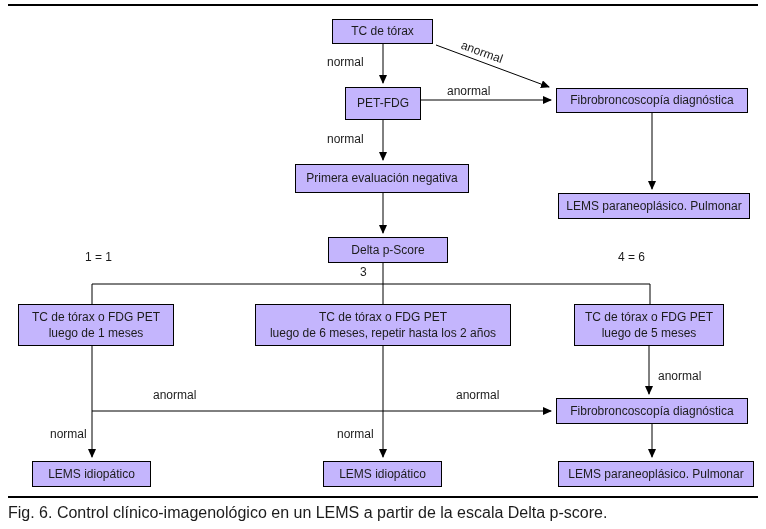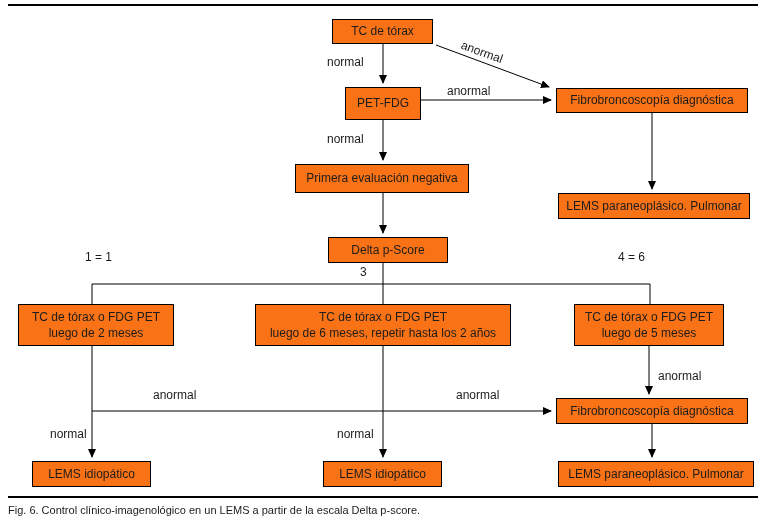--- a/index.html
+++ b/index.html
@@ -13,21 +13,21 @@
   }
   .rule{
     position:absolute;left:8px;width:750px;height:0;
     border-top:2px solid #000;
   }
   #svg-layer{position:absolute;left:0;top:0;width:766px;height:529px;}
   .node{
     position:absolute;
     box-sizing:border-box;
     border:1px solid #000;
-    background:#f97316;
+    background:#c4b5fd;
     display:flex;
     flex-direction:column;
     align-items:center;
     justify-content:center;
     text-align:center;
     font-size:12px;
     line-height:1.35;
     white-space:nowrap;
   }
   .edge-label{
@@ -35,21 +35,21 @@
     font-size:12px;
     white-space:nowrap;
   }
   .rot{
     transform:rotate(20deg);
     transform-origin:left top;
   }
   #caption{
     position:absolute;
     left:8px;top:504px;
-    font-size:11px;
+    font-size:16px;
     white-space:nowrap;
   }
 </style>
 </head>
 <body>
 
 <div id="canvas">
 
   <div class="rule" style="top:4px"></div>
   <div class="rule" style="top:496px"></div>
@@ -111,21 +111,21 @@
   <div class="node" style="left:558px;top:193px;width:192px;height:26px">
     <span>LEMS paraneoplásico. Pulmonar</span>
   </div>
 
   <div class="node" style="left:328px;top:237px;width:120px;height:26px">
     <span>Delta p-Score</span>
   </div>
 
   <div class="node" style="left:18px;top:304px;width:156px;height:42px">
     <span>TC de tórax o FDG PET</span>
-    <span>luego de 2 meses</span>
+    <span>luego de 1 meses</span>
   </div>
 
   <div class="node" style="left:255px;top:304px;width:256px;height:42px">
     <span>TC de tórax o FDG PET</span>
     <span>luego de 6 meses, repetir hasta los 2 años</span>
   </div>
 
   <div class="node" style="left:574px;top:304px;width:150px;height:42px">
     <span>TC de tórax o FDG PET</span>
     <span>luego de 5 meses</span>

